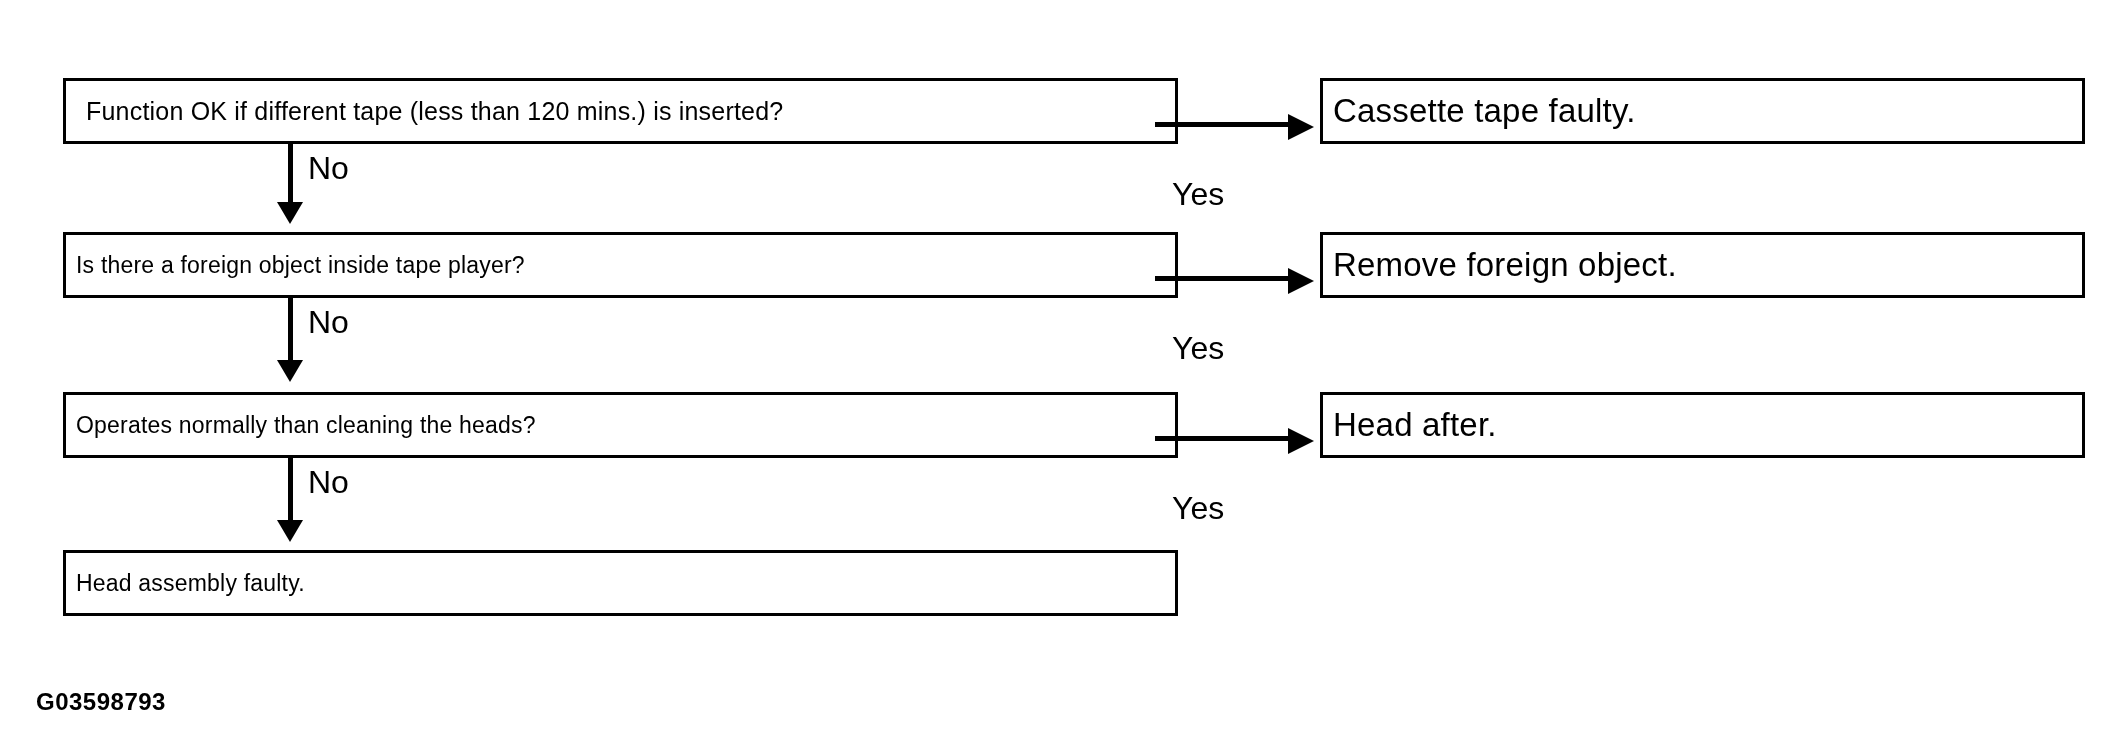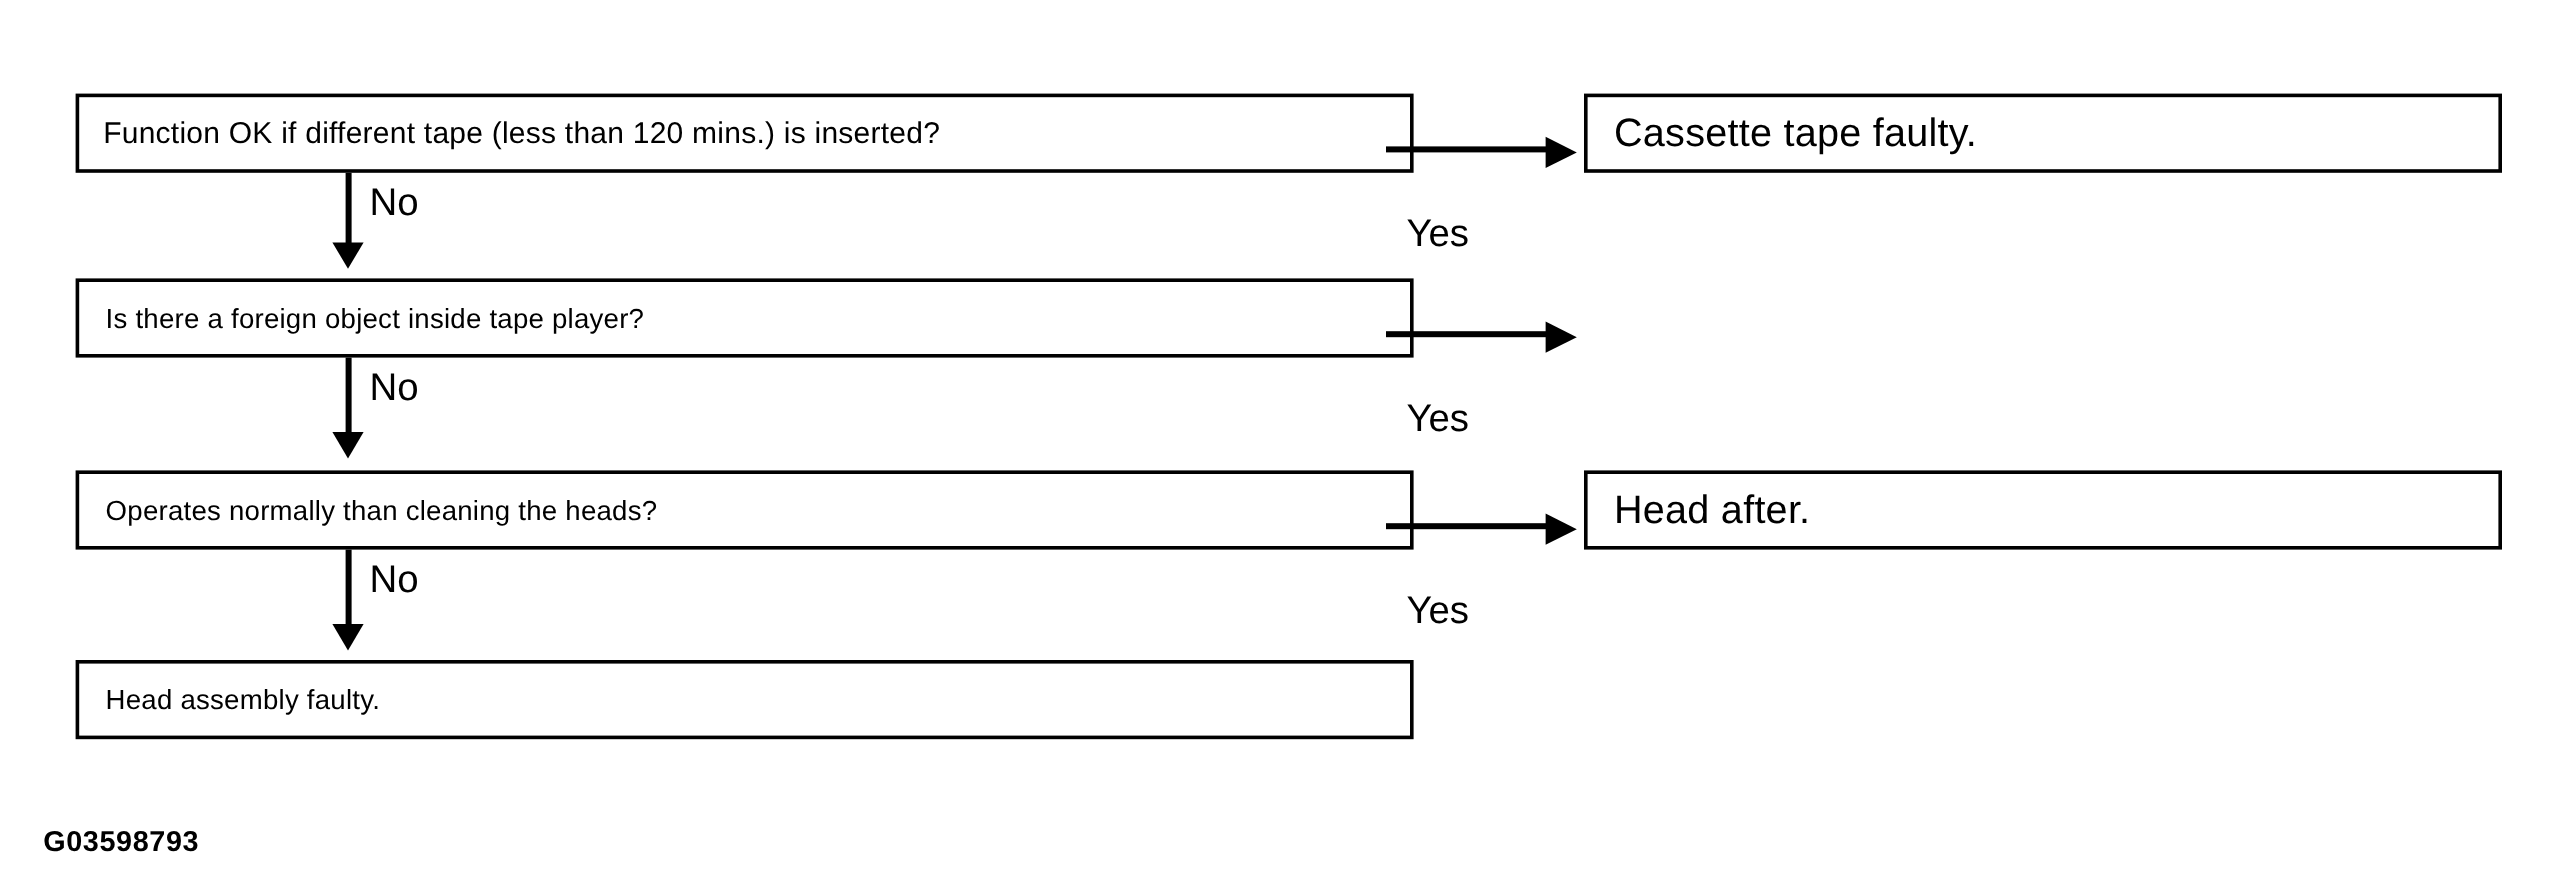--- a/index.html
+++ b/index.html
@@ -22,21 +22,21 @@
   
   .node-box {
     position: absolute;
     box-sizing: border-box;
     border: 3px solid #000000;
     background: #ffffff;
     display: flex;
     align-items: center;
   }
   .node-label {
-    padding-left: 22px;
+    padding-left: 10px;
     padding-right: 14px;
     line-height: 1.05;
     white-space: nowrap;
     letter-spacing: 0.2px;
   }
 
   
   .q-box {
     left: 40px;
     width: 1115px;
@@ -161,20 +161,23 @@
   <div class="no-label no-1">No</div>
 
   <div class="node-box q-box row-2">
     <span class="node-label">Is there a foreign object inside tape player?</span>
   </div>
 
   <div class="h-conn h-conn-2"></div>
   <div class="h-arrow-head h-head-2"></div>
   <div class="yes-label yes-2">Yes</div>
 
+  <div class="node-box r-box row-2">
+    <span class="node-label">Remove foreign object.</span>
+  </div>
 
   <div class="v-conn v-conn-2"></div>
   <div class="v-arrow-head v-head-2"></div>
   <div class="no-label no-2">No</div>
 
   <div class="node-box q-box row-3">
     <span class="node-label">Operates normally than cleaning the heads?</span>
   </div>
 
   <div class="h-conn h-conn-3"></div>

